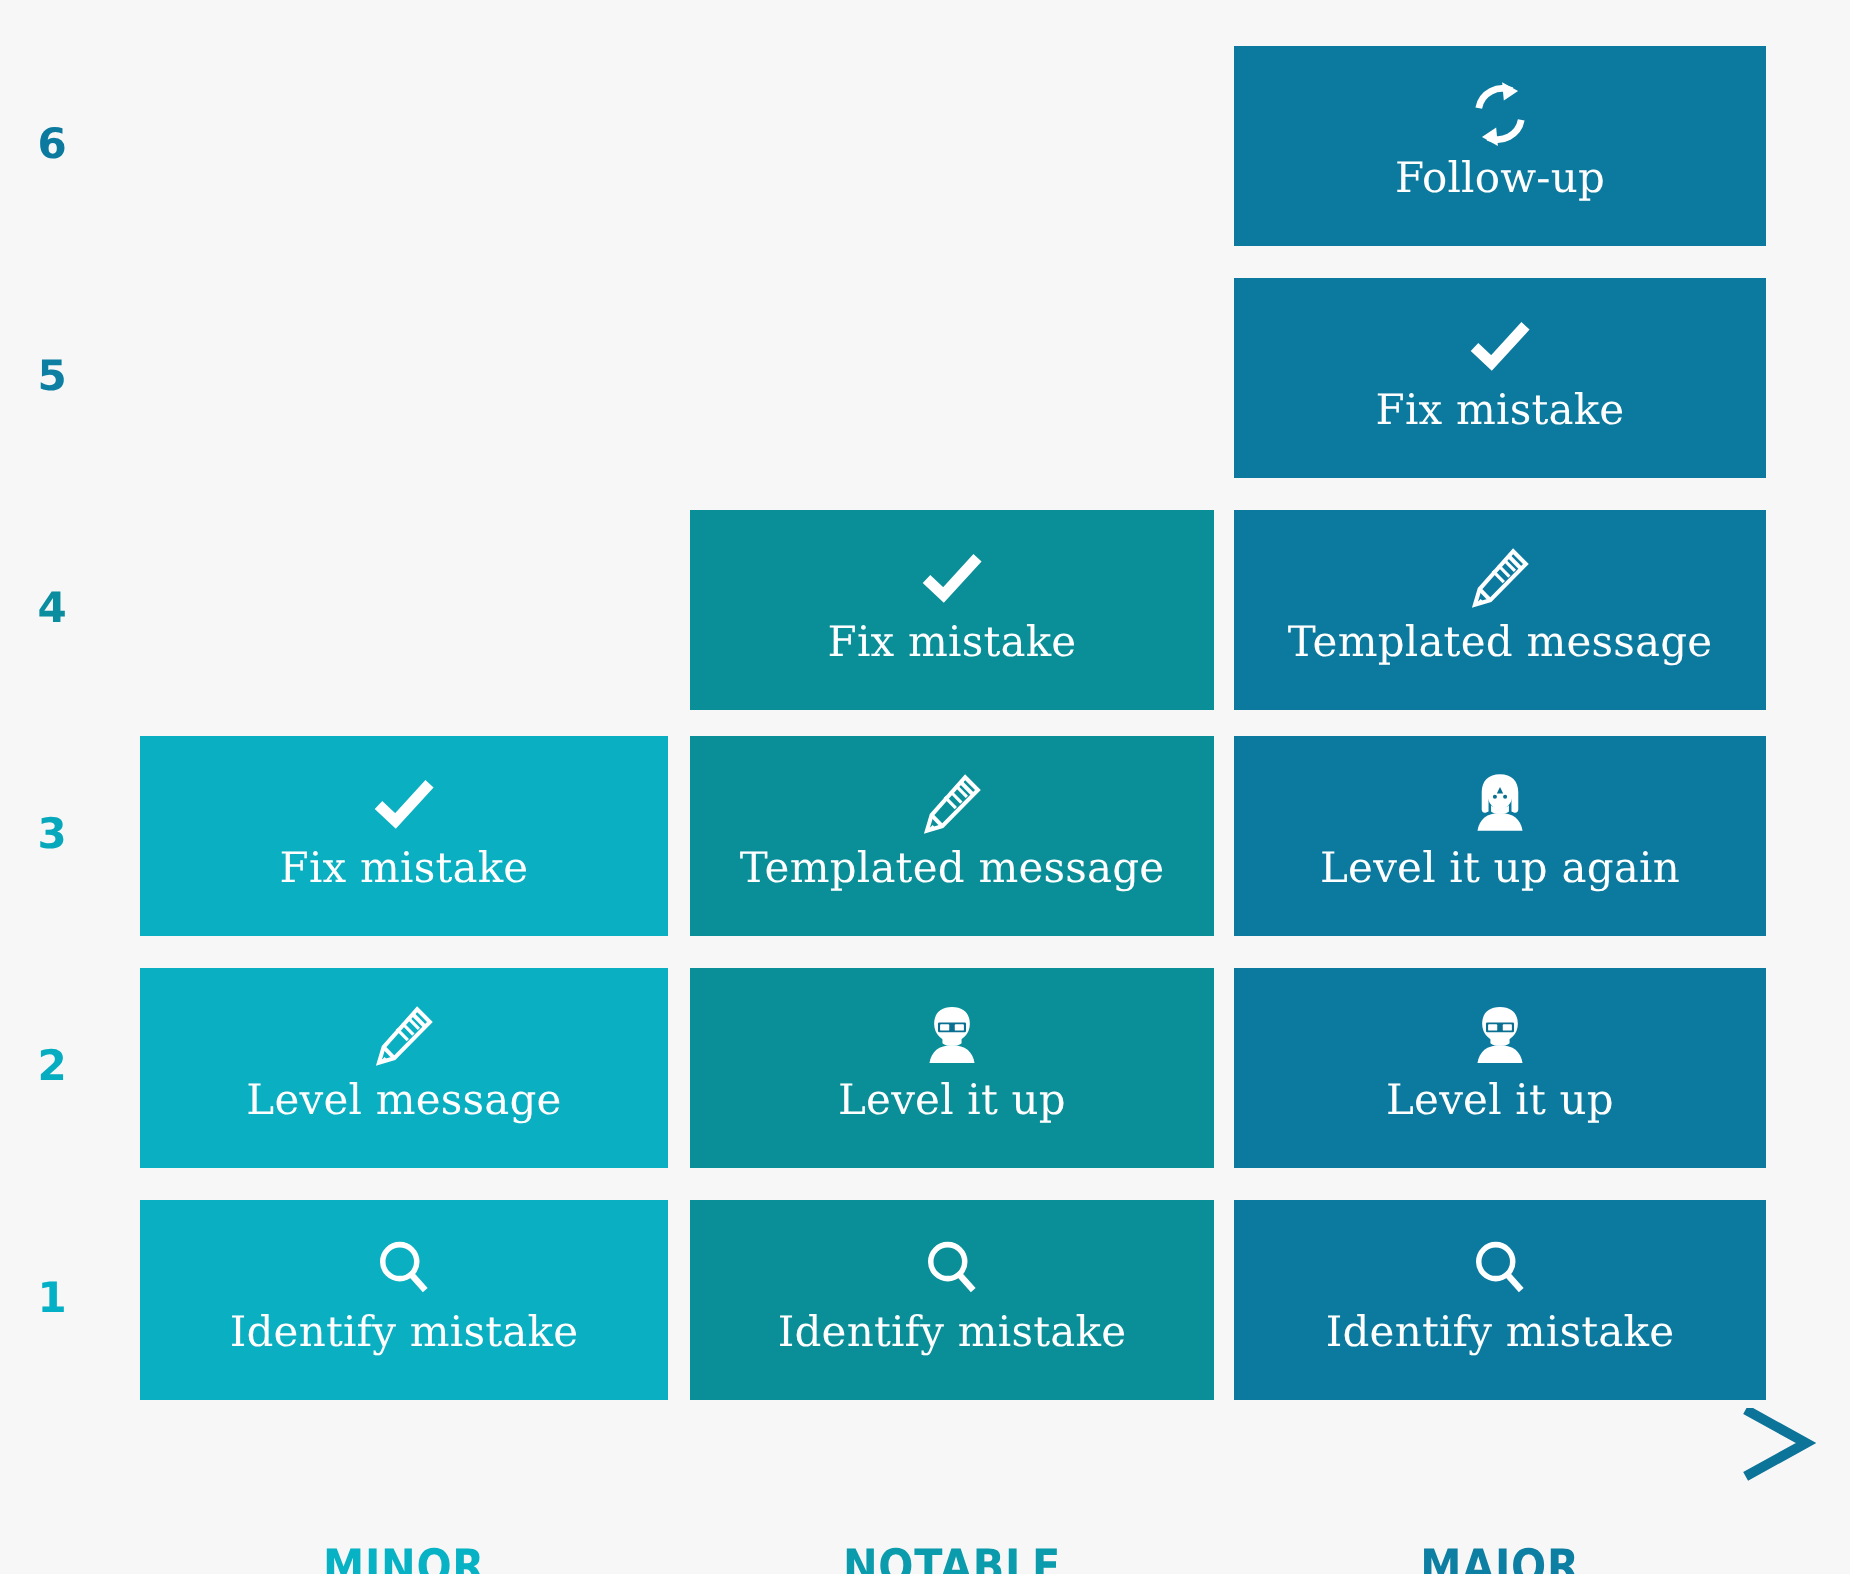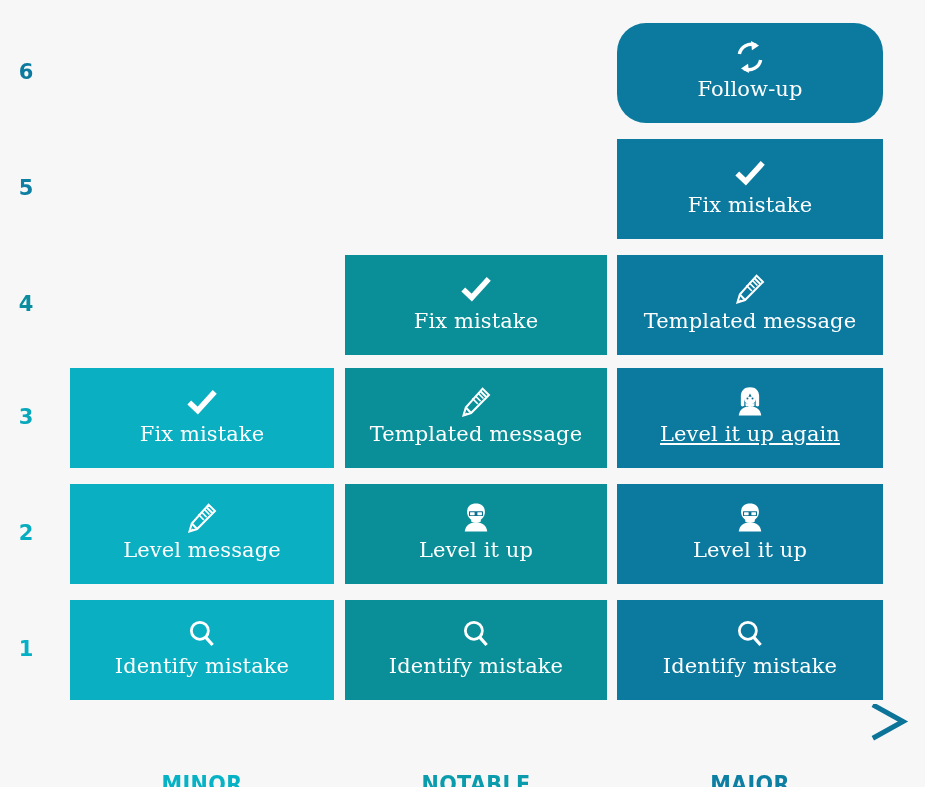--- a/index.html
+++ b/index.html
@@ -201,21 +201,21 @@
             <rect x="9.4" y="9.6" width="13.2" height="4.6" rx="0.6" fill="#0b6f91"></rect>
             <g fill="#fff">
               <rect x="10.4" y="10.5" width="4.3" height="2.9" rx="0.4"></rect>
               <rect x="17.3" y="10.5" width="4.3" height="2.9" rx="0.4"></rect>
             </g>
             <path d="M11.5 16.4 c1.4 1.8 7.6 1.8 9.0 0 l0 3.0 c-1.2 1.6 -7.8 1.6 -9.0 0 Z" fill="#fff"></path>
             <path d="M16 20.3 c6.2 0 9.8 3.0 10.6 8.4 H5.4 C6.2 23.3 9.8 20.3 16 20.3 Z" fill="#fff"></path>
           </svg></span>
         <span class="cell-label">Level it up</span>
       </div>
-      <div class="cell" style="left: 617px; width: 266px; top: 368px; height: 100px; background: rgb(12, 122, 158); text-decoration: underline;">
+      <div class="cell" style="left: 617px; width: 266px; top: 368px; height: 100px; background: rgb(12, 122, 158);">
         <span class="cell-icon"><svg width="34" height="34" viewBox="0 0 32 32" fill="none">
             <path d="M16 2.0 c5.4 0 8.6 3.2 8.6 8.4 l0 8.2 c0 1.2 -1.0 1.8 -2.1 1.4 l-1.1 -0.5 l0 -9.1 l-10.8 0 l0 9.1 l-1.1 0.5 c-1.1 0.4 -2.1 -0.2 -2.1 -1.4 l0 -8.2 C7.4 5.2 10.6 2.0 16 2.0 Z" fill="#fff"></path>
             <path d="M16 6.0 c4.0 0 5.8 2.4 5.8 5.8 c0 3.8 -2.6 6.6 -5.8 6.6 c-3.2 0 -5.8 -2.8 -5.8 -6.6 C10.2 8.4 12.0 6.0 16 6.0 Z" fill="#fff"></path>
             <path d="M16 8.0 l1.5 3.0 l-3.0 0 Z" fill="#0b6f91"></path>
             <circle cx="13.6" cy="12.6" r="0.95" fill="#0b6f91"></circle>
             <circle cx="18.4" cy="12.6" r="0.95" fill="#0b6f91"></circle>
             <path d="M11.8 16.6 c1.5 1.7 7.0 1.7 8.4 0 l0 2.9 c-1.2 1.5 -7.2 1.5 -8.4 0 Z" fill="#fff"></path>
             <path d="M16 20.2 c6.2 0 9.8 3.0 10.6 8.4 H5.4 C6.2 23.2 9.8 20.2 16 20.2 Z" fill="#fff"></path>
           </svg></span>
         <span class="cell-label">Level it up again</span>
@@ -235,21 +235,21 @@
             <path d="M4.2 28.6 L6.9 25.9 L9.0 28.0 Z" fill="#fff"></path>
           </svg></span>
         <span class="cell-label">Templated message</span>
       </div>
       <div class="cell" style="left: 617px; width: 266px; top: 139px; height: 100px; background: rgb(12, 122, 158);">
         <span class="cell-icon"><svg width="34" height="34" viewBox="0 0 32 32" fill="none">
             <path d="M4 16.5 L12 24 L28 6.5" stroke="#fff" stroke-width="5.2" fill="none" stroke-linecap="butt" stroke-linejoin="miter"></path>
           </svg></span>
         <span class="cell-label">Fix mistake</span>
       </div>
-      <div class="cell" style="left: 617px; width: 266px; top: 23px; height: 100px; background: rgb(12, 122, 158); border-radius: 29px;">
+      <div class="cell" style="left: 617px; width: 266px; top: 23px; height: 100px; background: rgb(12, 122, 158);">
         <span class="cell-icon"><svg width="34" height="34" viewBox="0 0 32 32" fill="none">
             <path d="M6.0 13.2 A11.2 11.2 0 0 1 21.6 5.0" stroke="#fff" stroke-width="3.2" fill="none"></path>
             <path d="M26.0 18.8 A11.2 11.2 0 0 1 10.4 27.0" stroke="#fff" stroke-width="3.2" fill="none"></path>
             <path d="M17.0 1.0 L24.5 5.2 L17.8 9.6 Z" fill="#fff"></path>
             <path d="M15.0 31.0 L7.5 26.8 L14.2 22.4 Z" fill="#fff"></path>
           </svg></span>
         <span class="cell-label">Follow-up</span>
       </div>
     </div>
 

